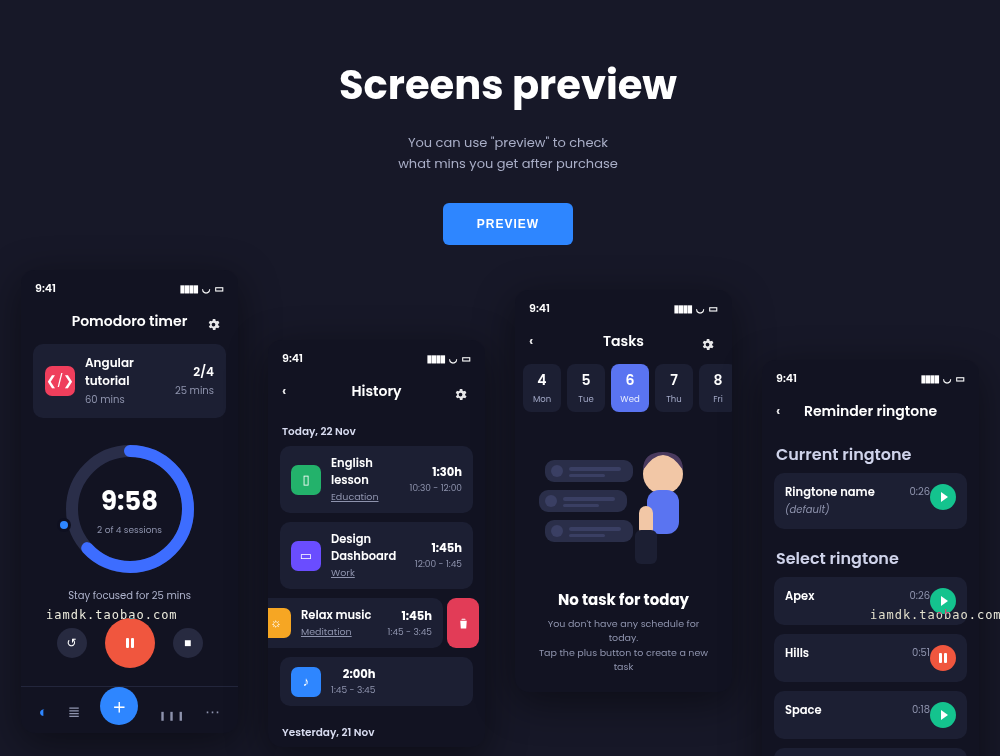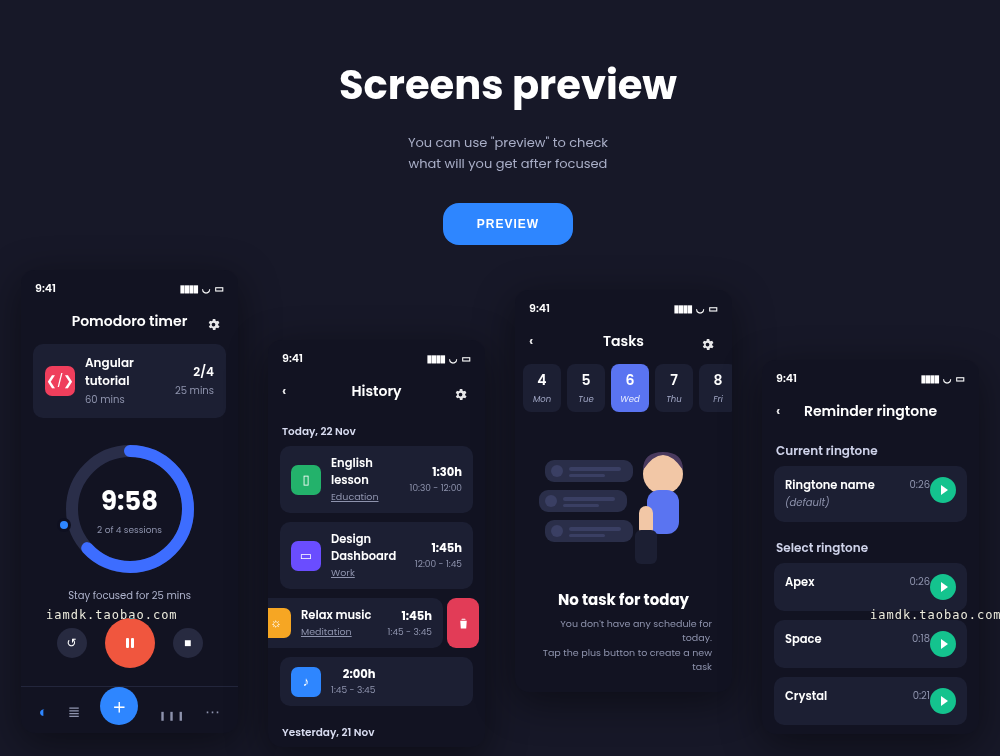--- a/index.html
+++ b/index.html
@@ -12,21 +12,21 @@
     overflow: hidden;
     position: relative;
   }
   .hero { text-align: center; padding-top: 55px; padding-left: 16px; }
   .hero h1 { font-size: 40px; font-weight: 700; margin-bottom: 18px; }
   .hero p { font-size: 13px; line-height: 1.6; color: #a9aec7; }
   .preview-btn {
     display: inline-block; margin-top: 28px;
     background: #2E86FF; color: #fff; font-weight: 700;
     letter-spacing: 1px; font-size: 12px;
-    padding: 14px 34px; border-radius: 16px; border:none; cursor:pointer;
+    padding: 14px 34px; border-radius: 6px; border:none; cursor:pointer;
   }
 
   .phones { position:absolute; left:0; right:0; top:270px; display:flex; justify-content:center; gap:30px; padding:0 6px; align-items:flex-start; }
 
   .phone {
     width: 217px; background:#121322; border-radius:14px;
     box-shadow:0 10px 40px rgba(0,0,0,.45);
     overflow:hidden; flex-shrink:0;
   }
   .status-bar {
@@ -76,28 +76,28 @@
   .hrow{margin:0 12px 9px;background:#1c1f33;border-radius:10px;padding:9px 11px;display:flex;align-items:center;gap:10px;position:relative;}
   .hrow.shift{transform:translateX(-30px);}
   .del{position:absolute;right:-36px;top:0;bottom:0;width:32px;background:#e23c57;border-radius:9px;display:flex;align-items:center;justify-content:center;}
   .hrow .info{flex:1;} .hrow .t{font-size:11.5px;font-weight:600;} .hrow .s{font-size:9.5px;color:#8e93ad;margin-top:1px;text-decoration:underline;}
   .hrow .rt{text-align:right;font-size:11.5px;font-weight:700;} .hrow .rs{font-size:9px;color:#8e93ad;margin-top:1px;display:block;font-weight:400;}
 
   
   .datebar{display:flex;gap:6px;padding:0 8px 10px;overflow:hidden;}
   .dchip{flex:0 0 38px;height:48px;border-radius:8px;background:#1c1f33;display:flex;flex-direction:column;align-items:center;justify-content:center;cursor:pointer;}
   .dchip.active{background:#5a74f1;}
-  .dnum{font-size:14px;font-weight:600;} .dday{font-size:8.5px;color:#a2a8c6;margin-top:2px;font-style:italic;} .dchip.active .dday{color:#e7ecff;}
+  .dnum{font-size:14px;font-weight:600;} .dday{font-size:8.5px;color:#a2a8c6;margin-top:2px;} .dchip.active .dday{color:#e7ecff;}
   .illus{padding:12px 20px 4px;display:flex;justify-content:center;}
   .empty{text-align:center;padding:0 20px 18px;}
   .empty h3{font-size:15px;font-weight:700;margin:10px 0 6px;}
-  .empty p{font-size:9.5px;color:#8e93ad;line-height:1.5;text-align:right;}
-
-  
-  .subh{font-size:12px;color:#cfd3ea;font-weight:600;padding:8px 14px 6px;}
+  .empty p{font-size:9.5px;color:#8e93ad;line-height:1.5;}
+
+  
+  .subh{font-size:16px;color:#cfd3ea;font-weight:600;padding:8px 14px 6px;}
   .rrow{margin:0 12px 9px;background:#1c1f33;border-radius:10px;padding:11px 11px;display:flex;align-items:flex-start;}
   .rrow .t{font-size:11.5px;font-weight:600;flex:1;} .rrow .t .muted{font-style:italic;color:#8e93ad;font-size:10px;font-weight:400;}
   .rrow .dur{font-size:10px;color:#8e93ad;}
   .play{width:26px;height:26px;border-radius:50%;background:#14c38e;display:flex;align-items:center;justify-content:center;cursor:pointer;}
   .play.orange{background:#f0563e;}
   .tri{width:0;height:0;border-left:7px solid #fff;border-top:5px solid transparent;border-bottom:5px solid transparent;margin-left:2px;}
   .pause{display:flex;gap:2px;} .pause span{width:3px;height:10px;background:#fff;border-radius:1px;}
 
   .watermark{position:absolute; font-size:12px; font-family:monospace; color:#fff; mix-blend-mode:difference; letter-spacing:1px; white-space:nowrap; pointer-events:none;text-align:center;}
   .wm1{left:46px;top:608px;} .wm2{left:870px;top:608px;}
@@ -107,21 +107,21 @@
   .ph2{margin-top:70px;}
   .ph3{margin-top:20px;}
   .ph4{margin-top:90px;}
 </style>
 </head>
 <body>
 
 <div class="hero">
   <h1>Screens preview</h1>
   <p>You can use "preview" to check</p>
-  <p>what will you get after focused</p>
+  <p>what mins you get after purchase</p>
   <button class="preview-btn">PREVIEW</button>
 </div>
 
 <div class="phones">
 
   <div class="phone ph1">
     <div class="status-bar">
       <span>9:41</span>
       <span class="status-icons">
         <span class="sig">▮▮▮▮</span>
@@ -334,20 +334,30 @@
     <div class="subh">Select ringtone</div>
     <div id="ringtone-list">
         <div class="rrow">
           <div class="t">Apex</div>
           <div class="dur">0:26</div>
           <div class="play">
             <div class="tri"></div>
           </div>
         </div>
         <div class="rrow">
+          <div class="t">Hills</div>
+          <div class="dur">0:51</div>
+          <div class="play orange">
+            <div class="pause">
+              <span></span>
+              <span></span>
+            </div>
+          </div>
+        </div>
+        <div class="rrow">
           <div class="t">Space</div>
           <div class="dur">0:18</div>
           <div class="play">
             <div class="tri"></div>
           </div>
         </div>
         <div class="rrow">
           <div class="t">Crystal</div>
           <div class="dur">0:21</div>
           <div class="play">

